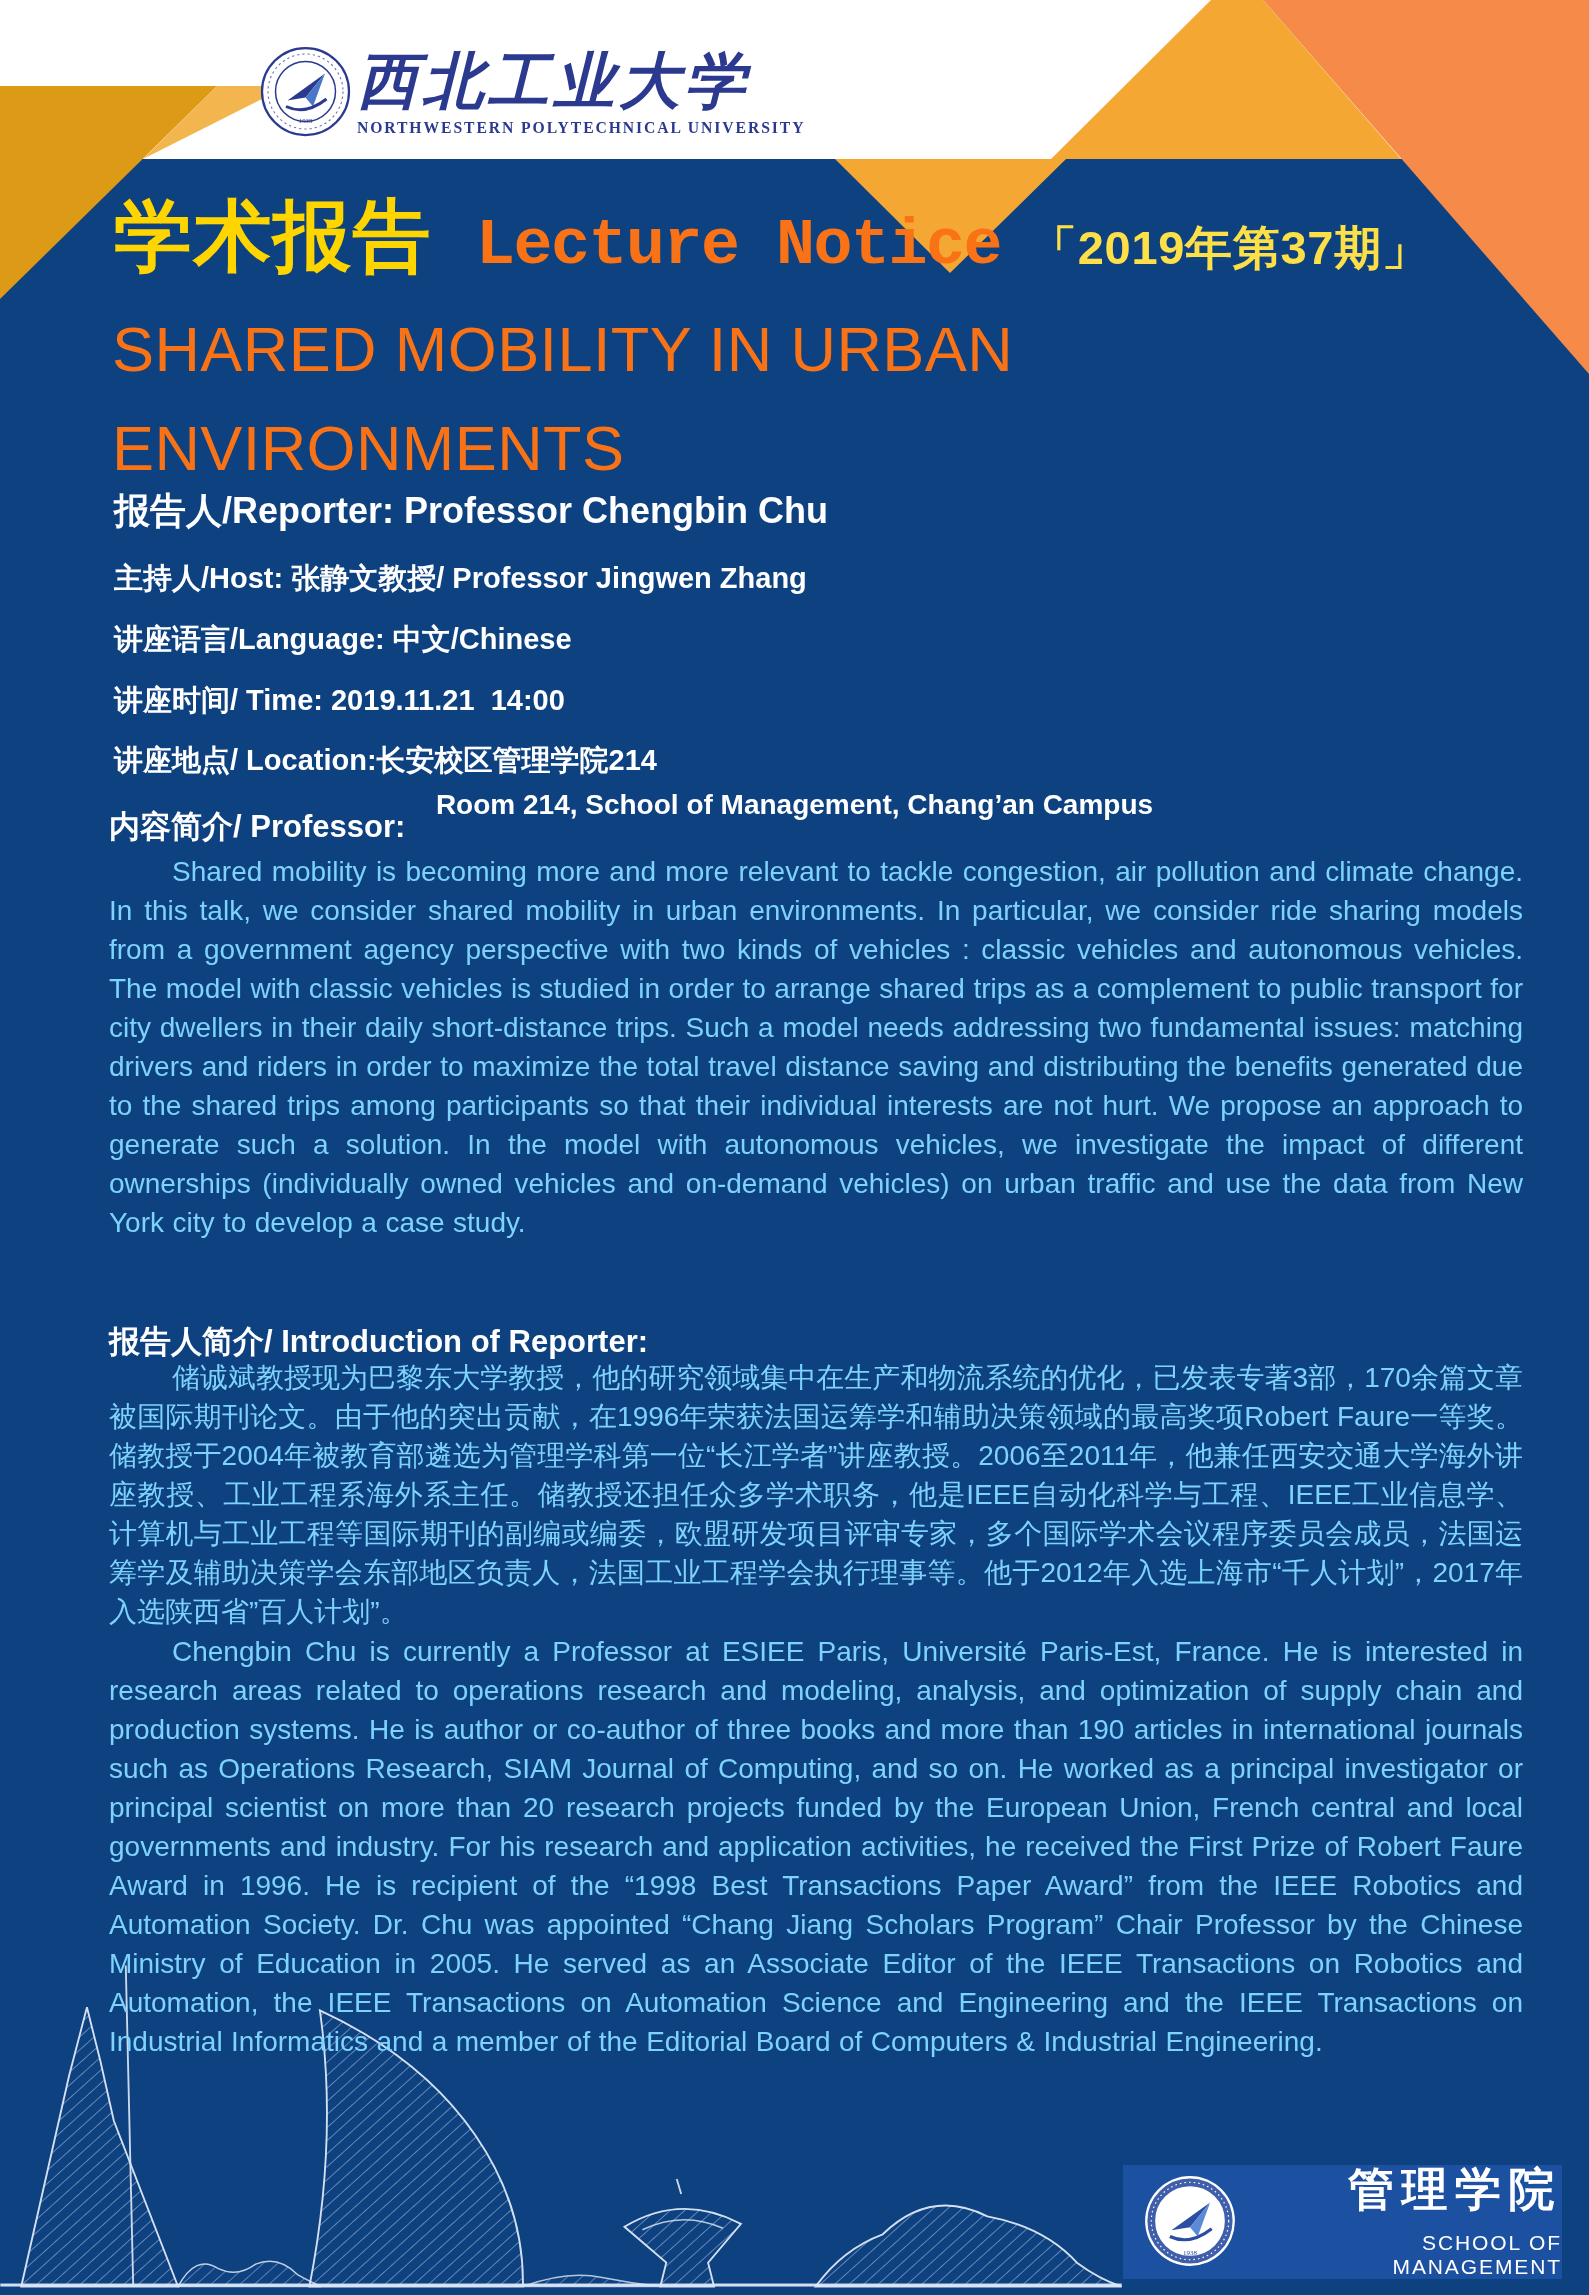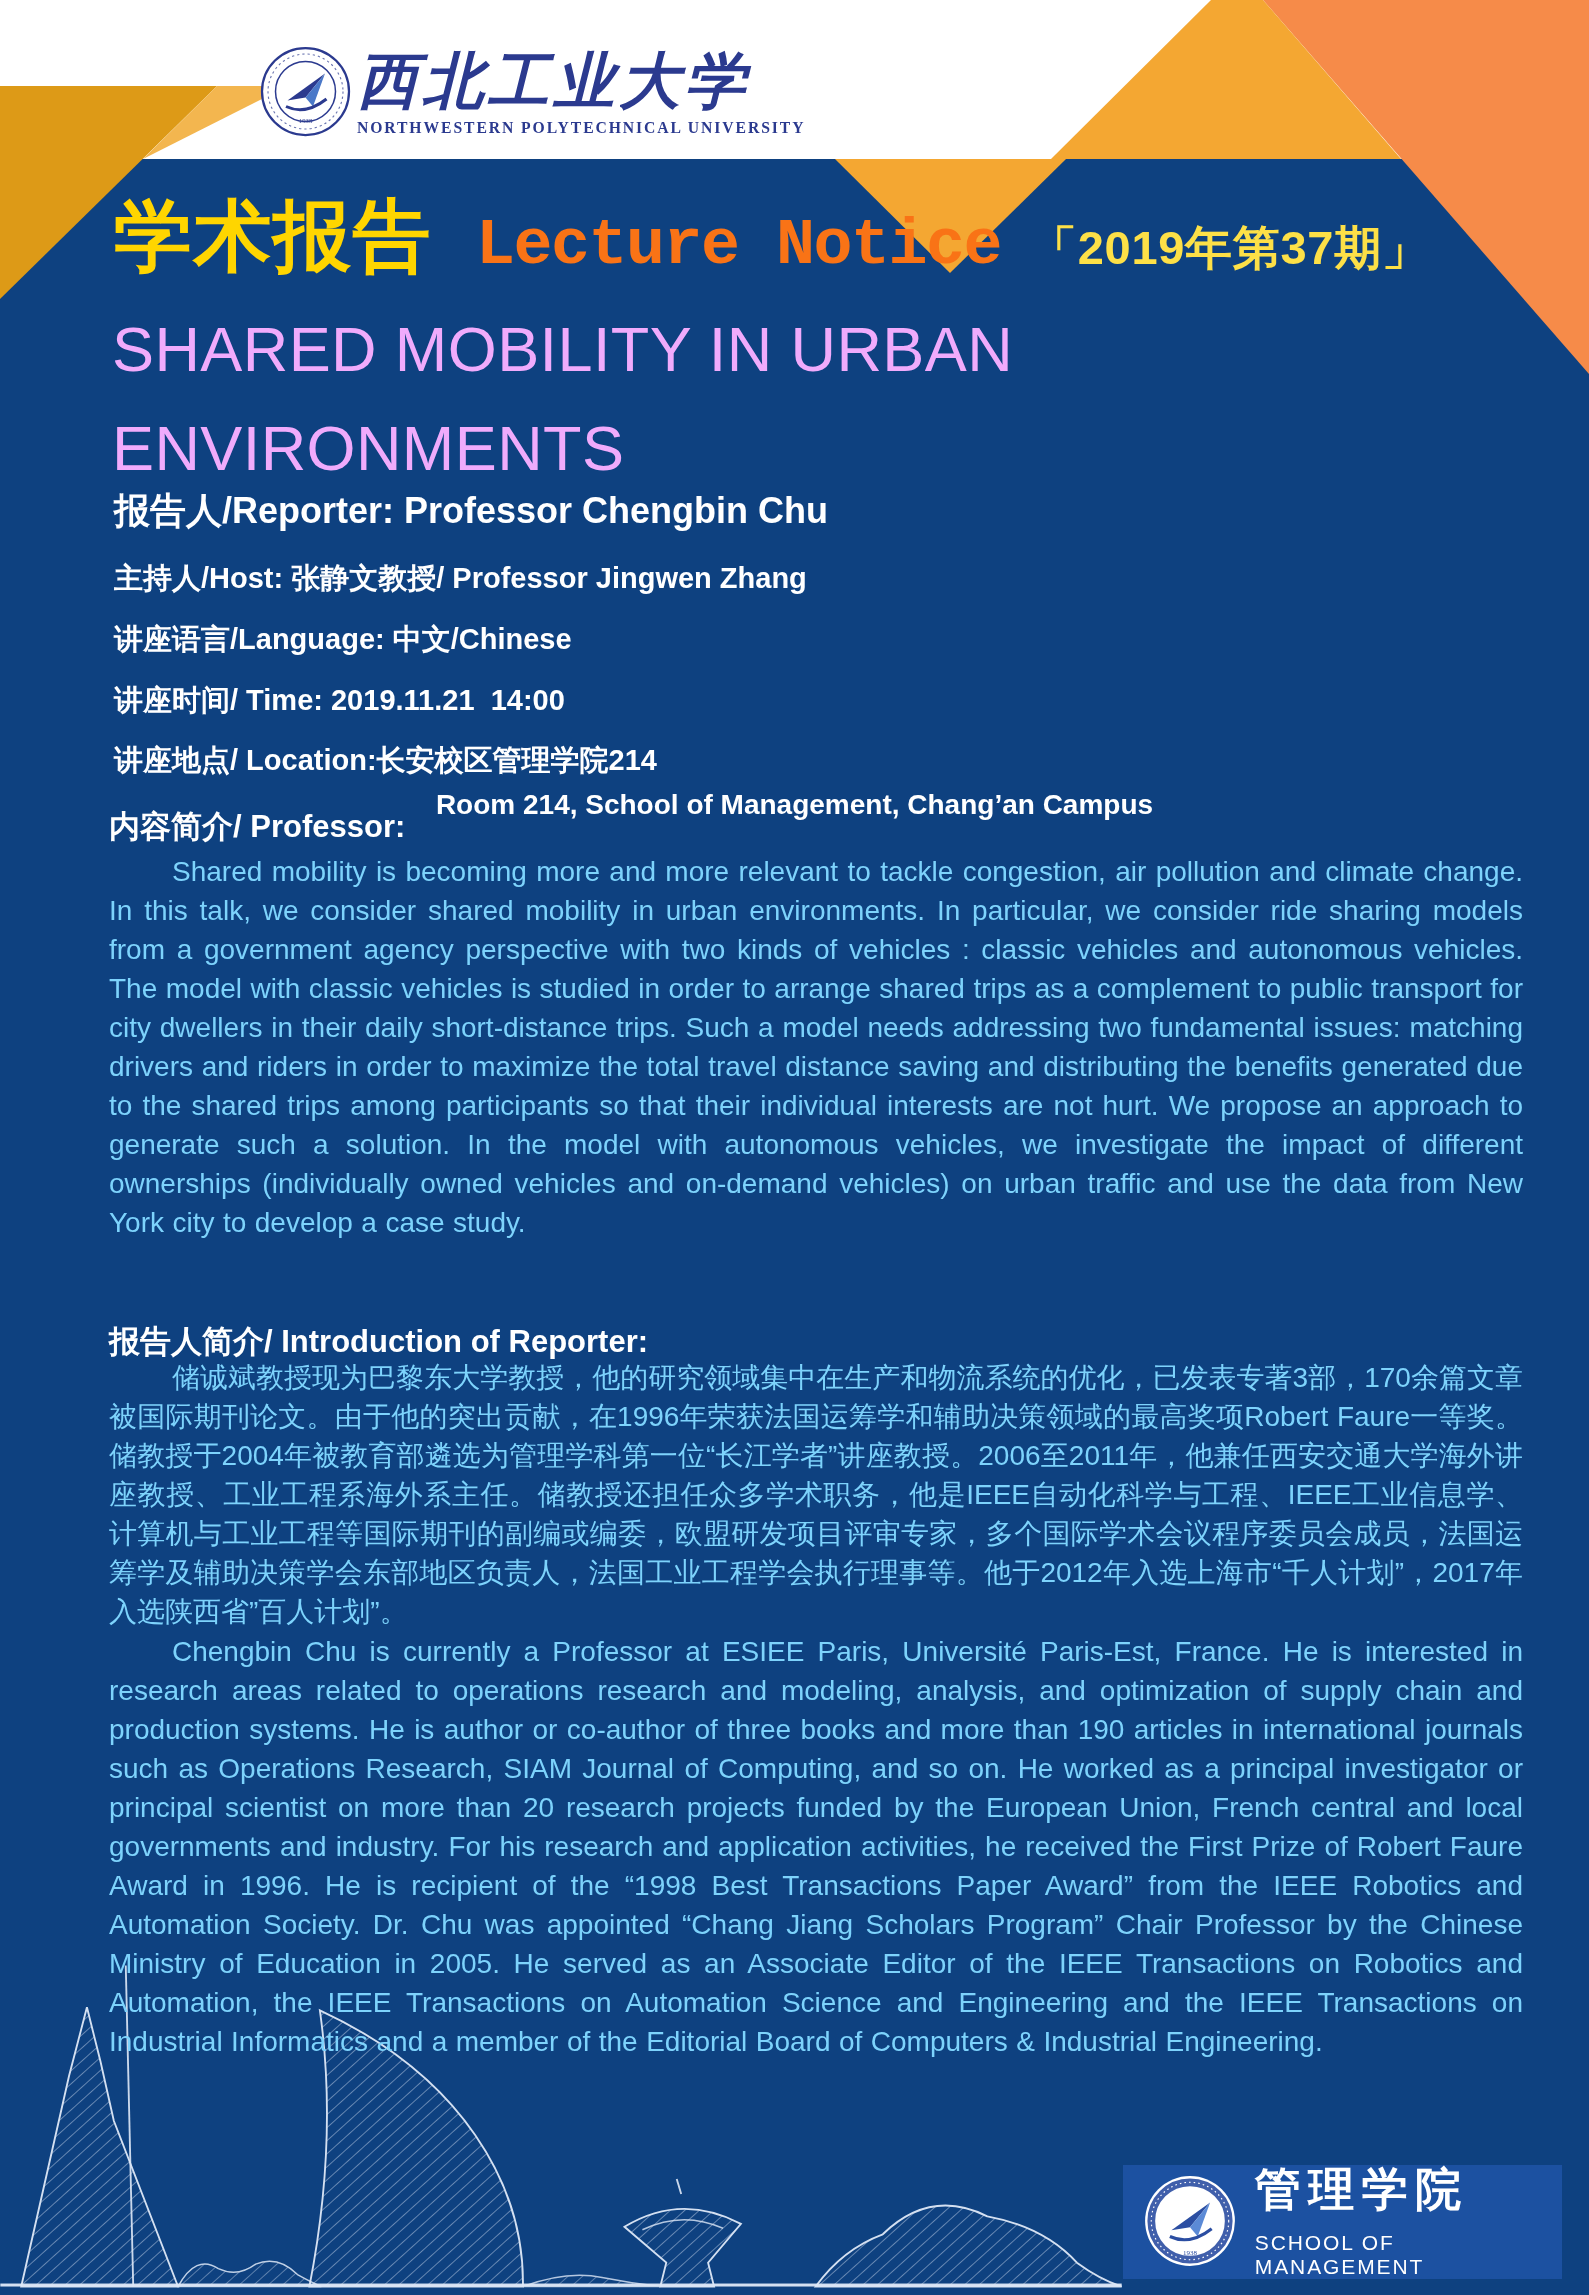--- a/index.html
+++ b/index.html
@@ -24,21 +24,21 @@
            letter-spacing:1.9px;margin-top:6px;}
 
   
   .banner-title{position:absolute;left:114px;top:193px;display:flex;align-items:baseline;gap:44px;z-index:5;}
   .banner-cn{font-size:78px;font-weight:900;color:#FFD500;line-height:1.12;letter-spacing:1.5px;}
   .banner-en{font-family:"Liberation Mono",monospace;font-size:65px;font-weight:bold;color:#f97316;letter-spacing:-1.5px;}
   .banner-issue{position:absolute;left:1030px;top:217px;font-size:47px;font-weight:bold;color:#fde047;
                 letter-spacing:0.7px;z-index:5;}
 
   
-  .talk-title{position:absolute;left:112px;top:300px;width:1435px;color:#f0abfc;z-index:5;}
+  .talk-title{position:absolute;left:112px;top:300px;width:1435px;color:#f97316;z-index:5;}
   .talk-title div{font-size:63px;line-height:99px;font-weight:400;letter-spacing:0.4px;}
 
   
   .info{position:absolute;left:114px;color:#FFFFFF;z-index:5;white-space:pre-wrap;font-weight:bold;}
   .info-1{top:487px;font-size:36px;}
   .info-2{top:559px;font-size:29px;}
   .info-3{top:620px;font-size:29px;}
   .info-4{top:681px;font-size:29px;}
   .info-5{top:741px;font-size:29px;}
   .info-6{top:789px;left:0;width:1589px;text-align:center;font-size:28px;}
@@ -52,21 +52,21 @@
   .para-abstract{top:852px;text-indent:63px;}
   .para-cn{top:1358px;text-indent:63px;}
   .para-en{top:1632px;text-indent:63px;}
 
   
   .skyline{position:absolute;left:0;top:1964px;z-index:3;}
 
   
   .som-box{position:absolute;left:1123px;top:2165px;width:439px;height:114px;background:#1C51A1;
            display:flex;align-items:center;z-index:5;padding-left:19.4px;box-sizing:border-box;}
-  .som-text-col{display:flex;flex-direction:column;margin-left:16.4px;}
+  .som-text-col{display:flex;flex-direction:column;margin-left:16.4px;text-align:right;}
   .som-cn{font-size:46px;font-weight:900;color:#FFFFFF;letter-spacing:7.5px;line-height:1.05;}
   .som-en{font-size:21px;color:#FFFFFF;letter-spacing:1.9px;margin-top:18px;font-weight:400;}
 </style>
 </head>
 <body>
 
 <div class="page">
 
   <div class="header-band"></div>
   <div class="shape tri-gold-left"></div>

